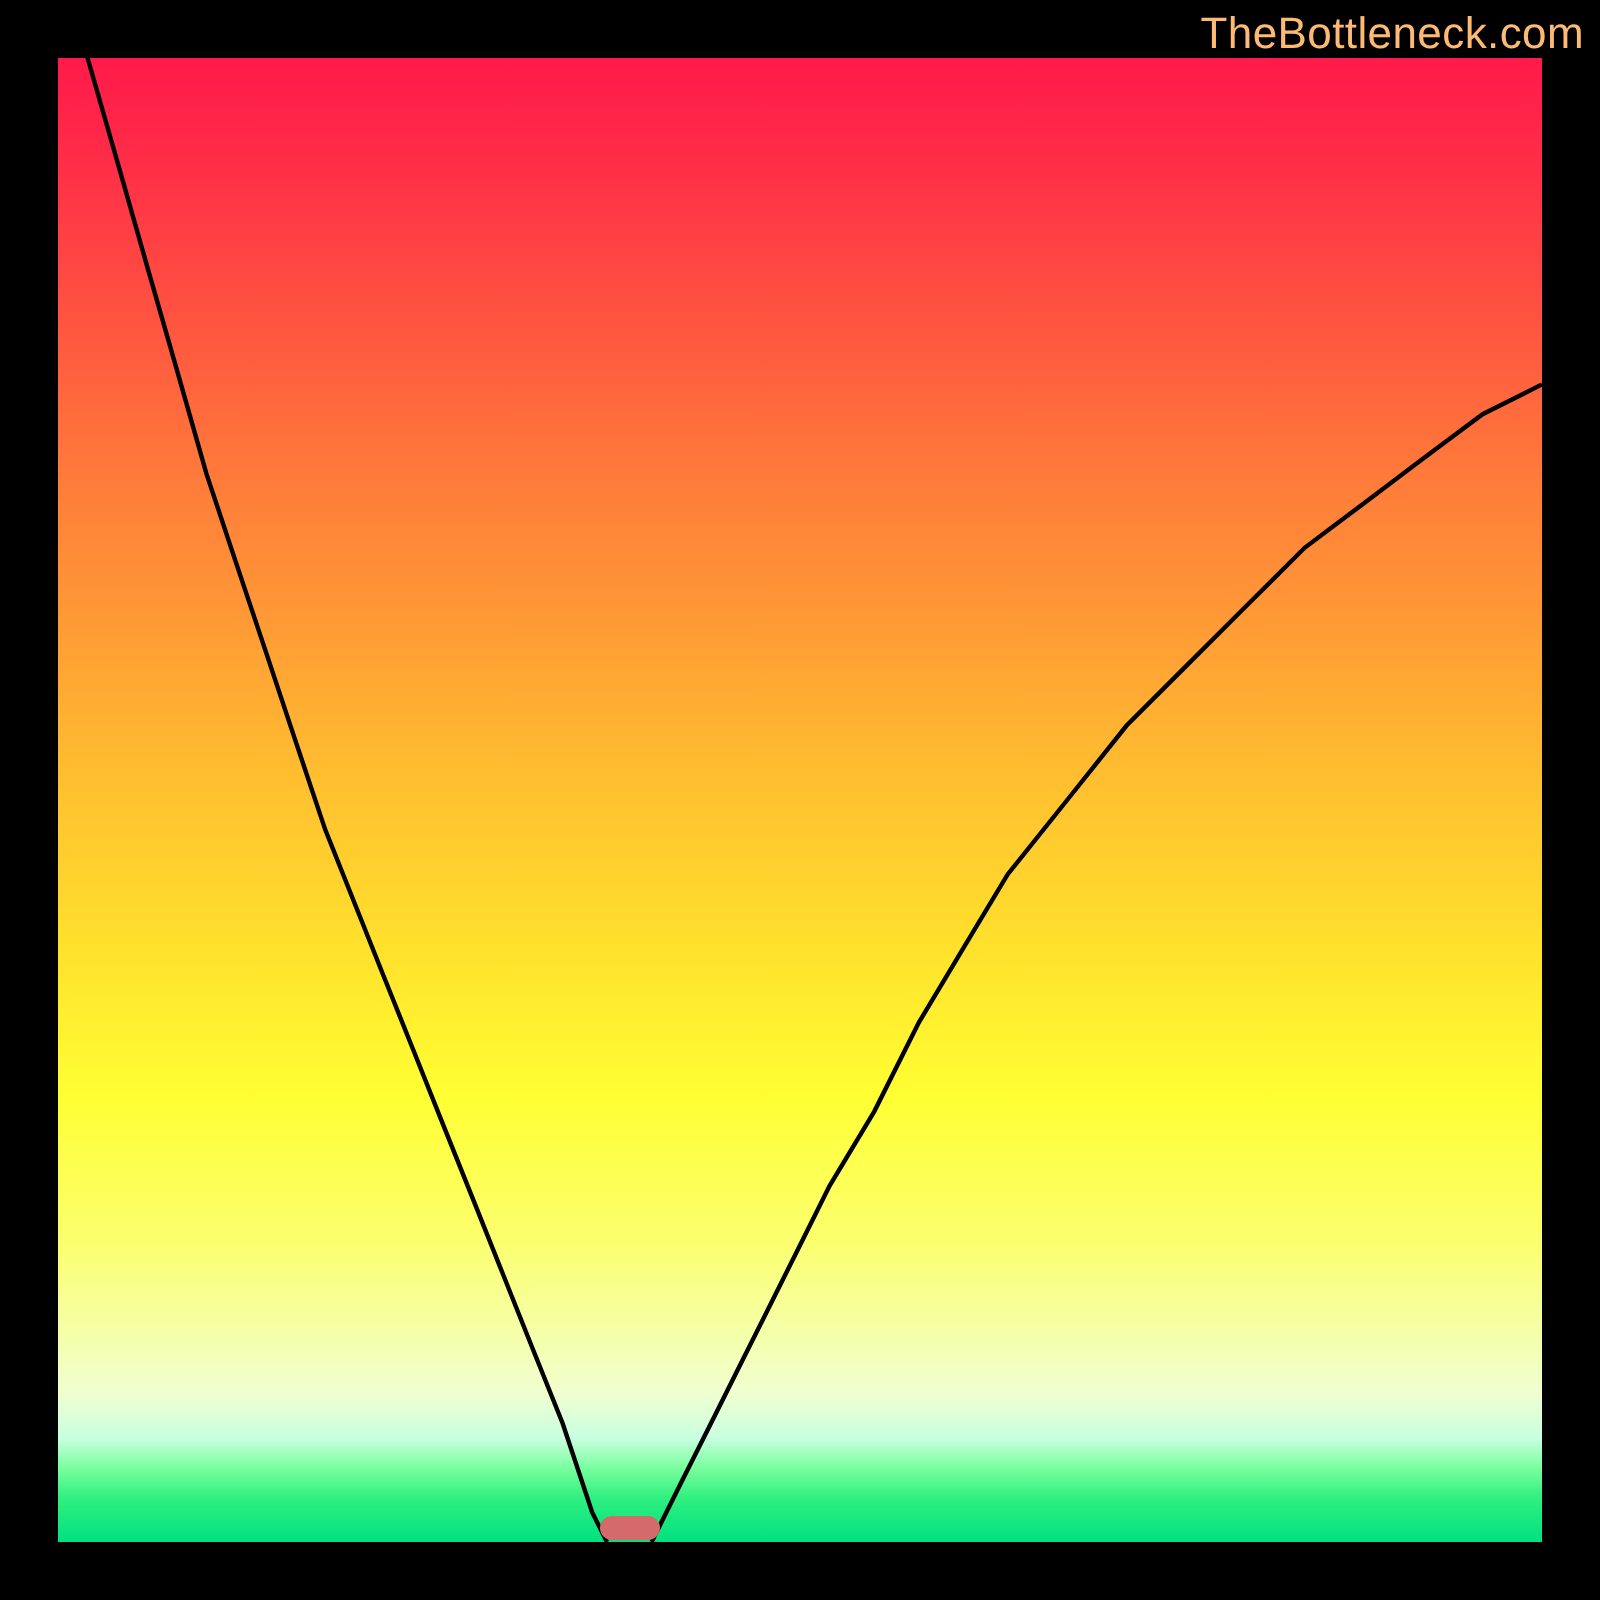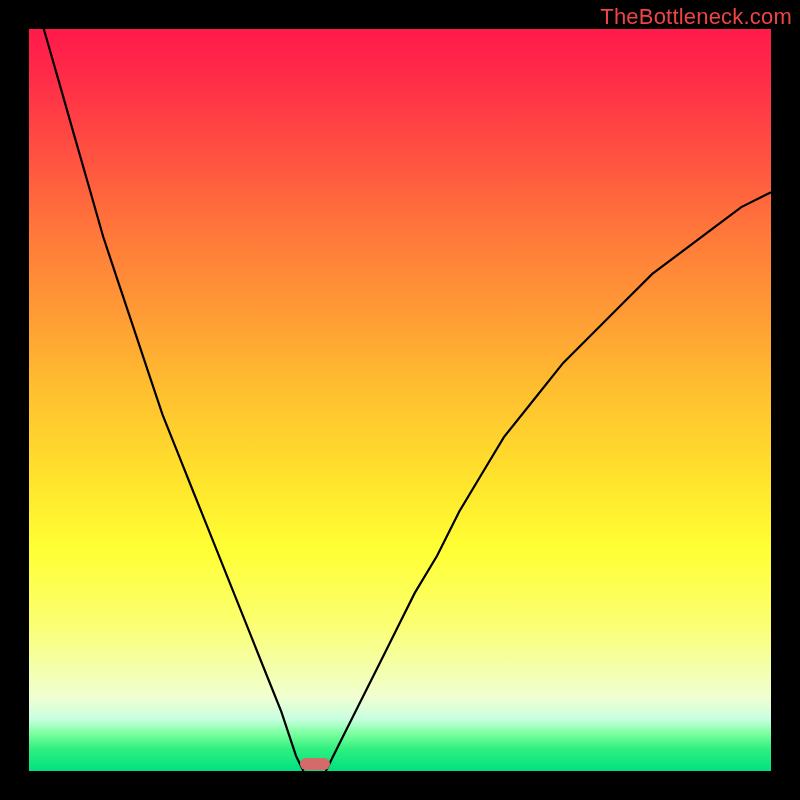--- a/index.html
+++ b/index.html
@@ -37,21 +37,21 @@
       #c8ffe0 93%,
       #7aff9f 95%,
       #30f080 97%,
       #00e080 100%
     );
   }
   .watermark {
     position: absolute;
     top: 4px;
     right: 8px;
-    color: #ef4444;
+    color: #fdba74;
     font-size: 22px;
     font-weight: 500;
     letter-spacing: 0.2px;
     user-select: none;
   }
   svg.curves {
     position: absolute;
     left: 0;
     top: 0;
     width: 742px;

